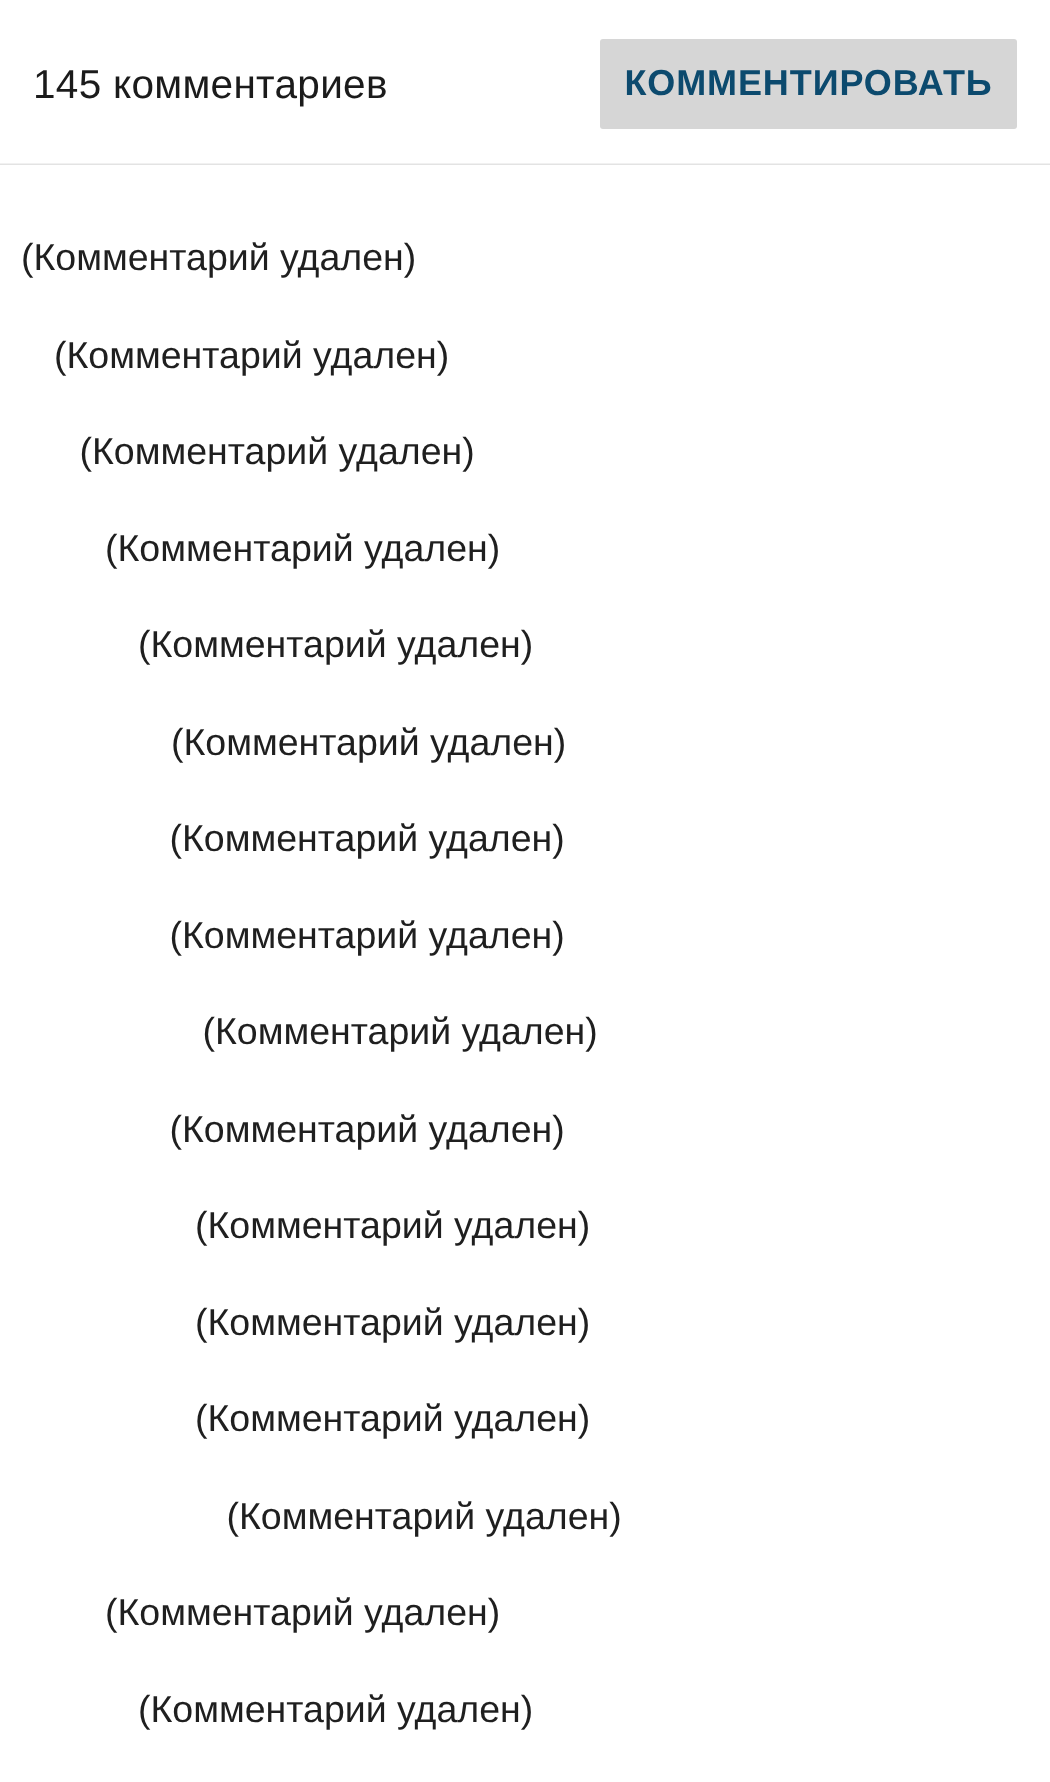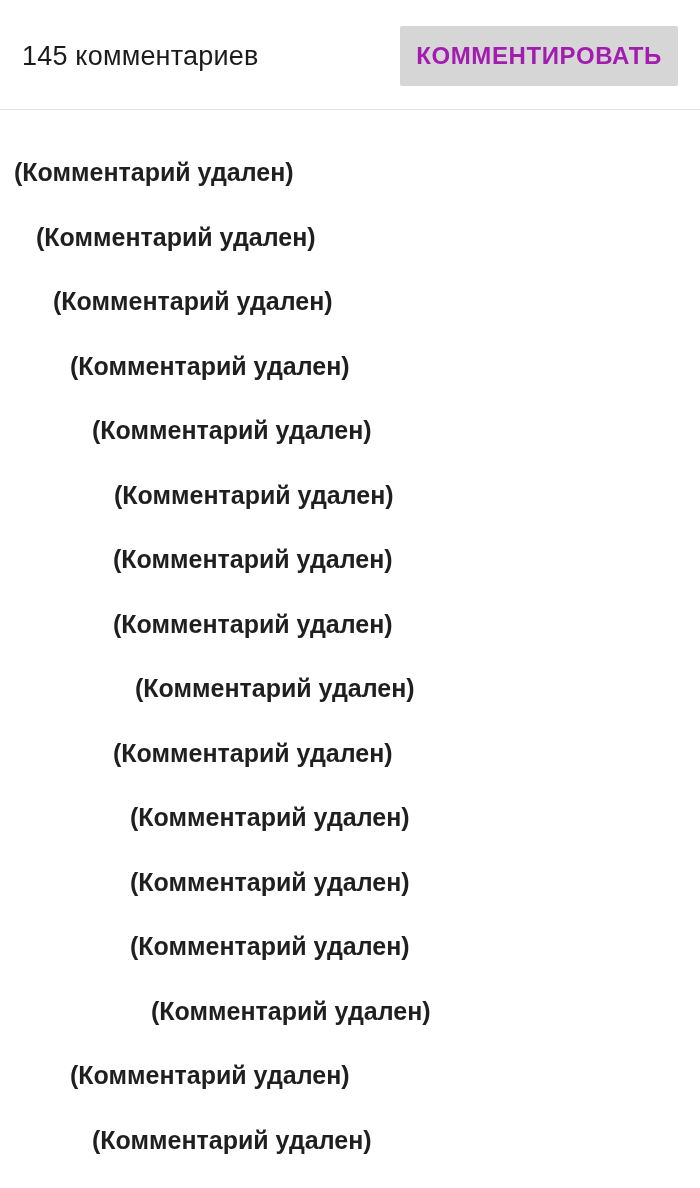--- a/index.html
+++ b/index.html
@@ -37,39 +37,38 @@
   }
   .comment-button {
     position: absolute;
     left: 400px;
     top: 26px;
     width: 278px;
     height: 60px;
     background: #d6d6d6;
     border: none;
     border-radius: 2px;
-    color: #a21caf;
+    color: #0c4a6e;
     font-family: "Liberation Sans", sans-serif;
     font-size: 24px;
     font-weight: bold;
     letter-spacing: 0.6px;
     text-align: center;
     cursor: pointer;
     padding: 0;
   }
 
   
   .comments-list {
     padding-top: 32px;
   }
   .comment-row {
     height: 64.5px;
     display: block;
     position: relative;
-    font-weight: bold;
   }
   .comment-text {
     position: absolute;
     font-size: 25px;
     line-height: 30px;
     color: #1f1f1f;
     white-space: nowrap;
     top: 15px;
   }
 </style>

